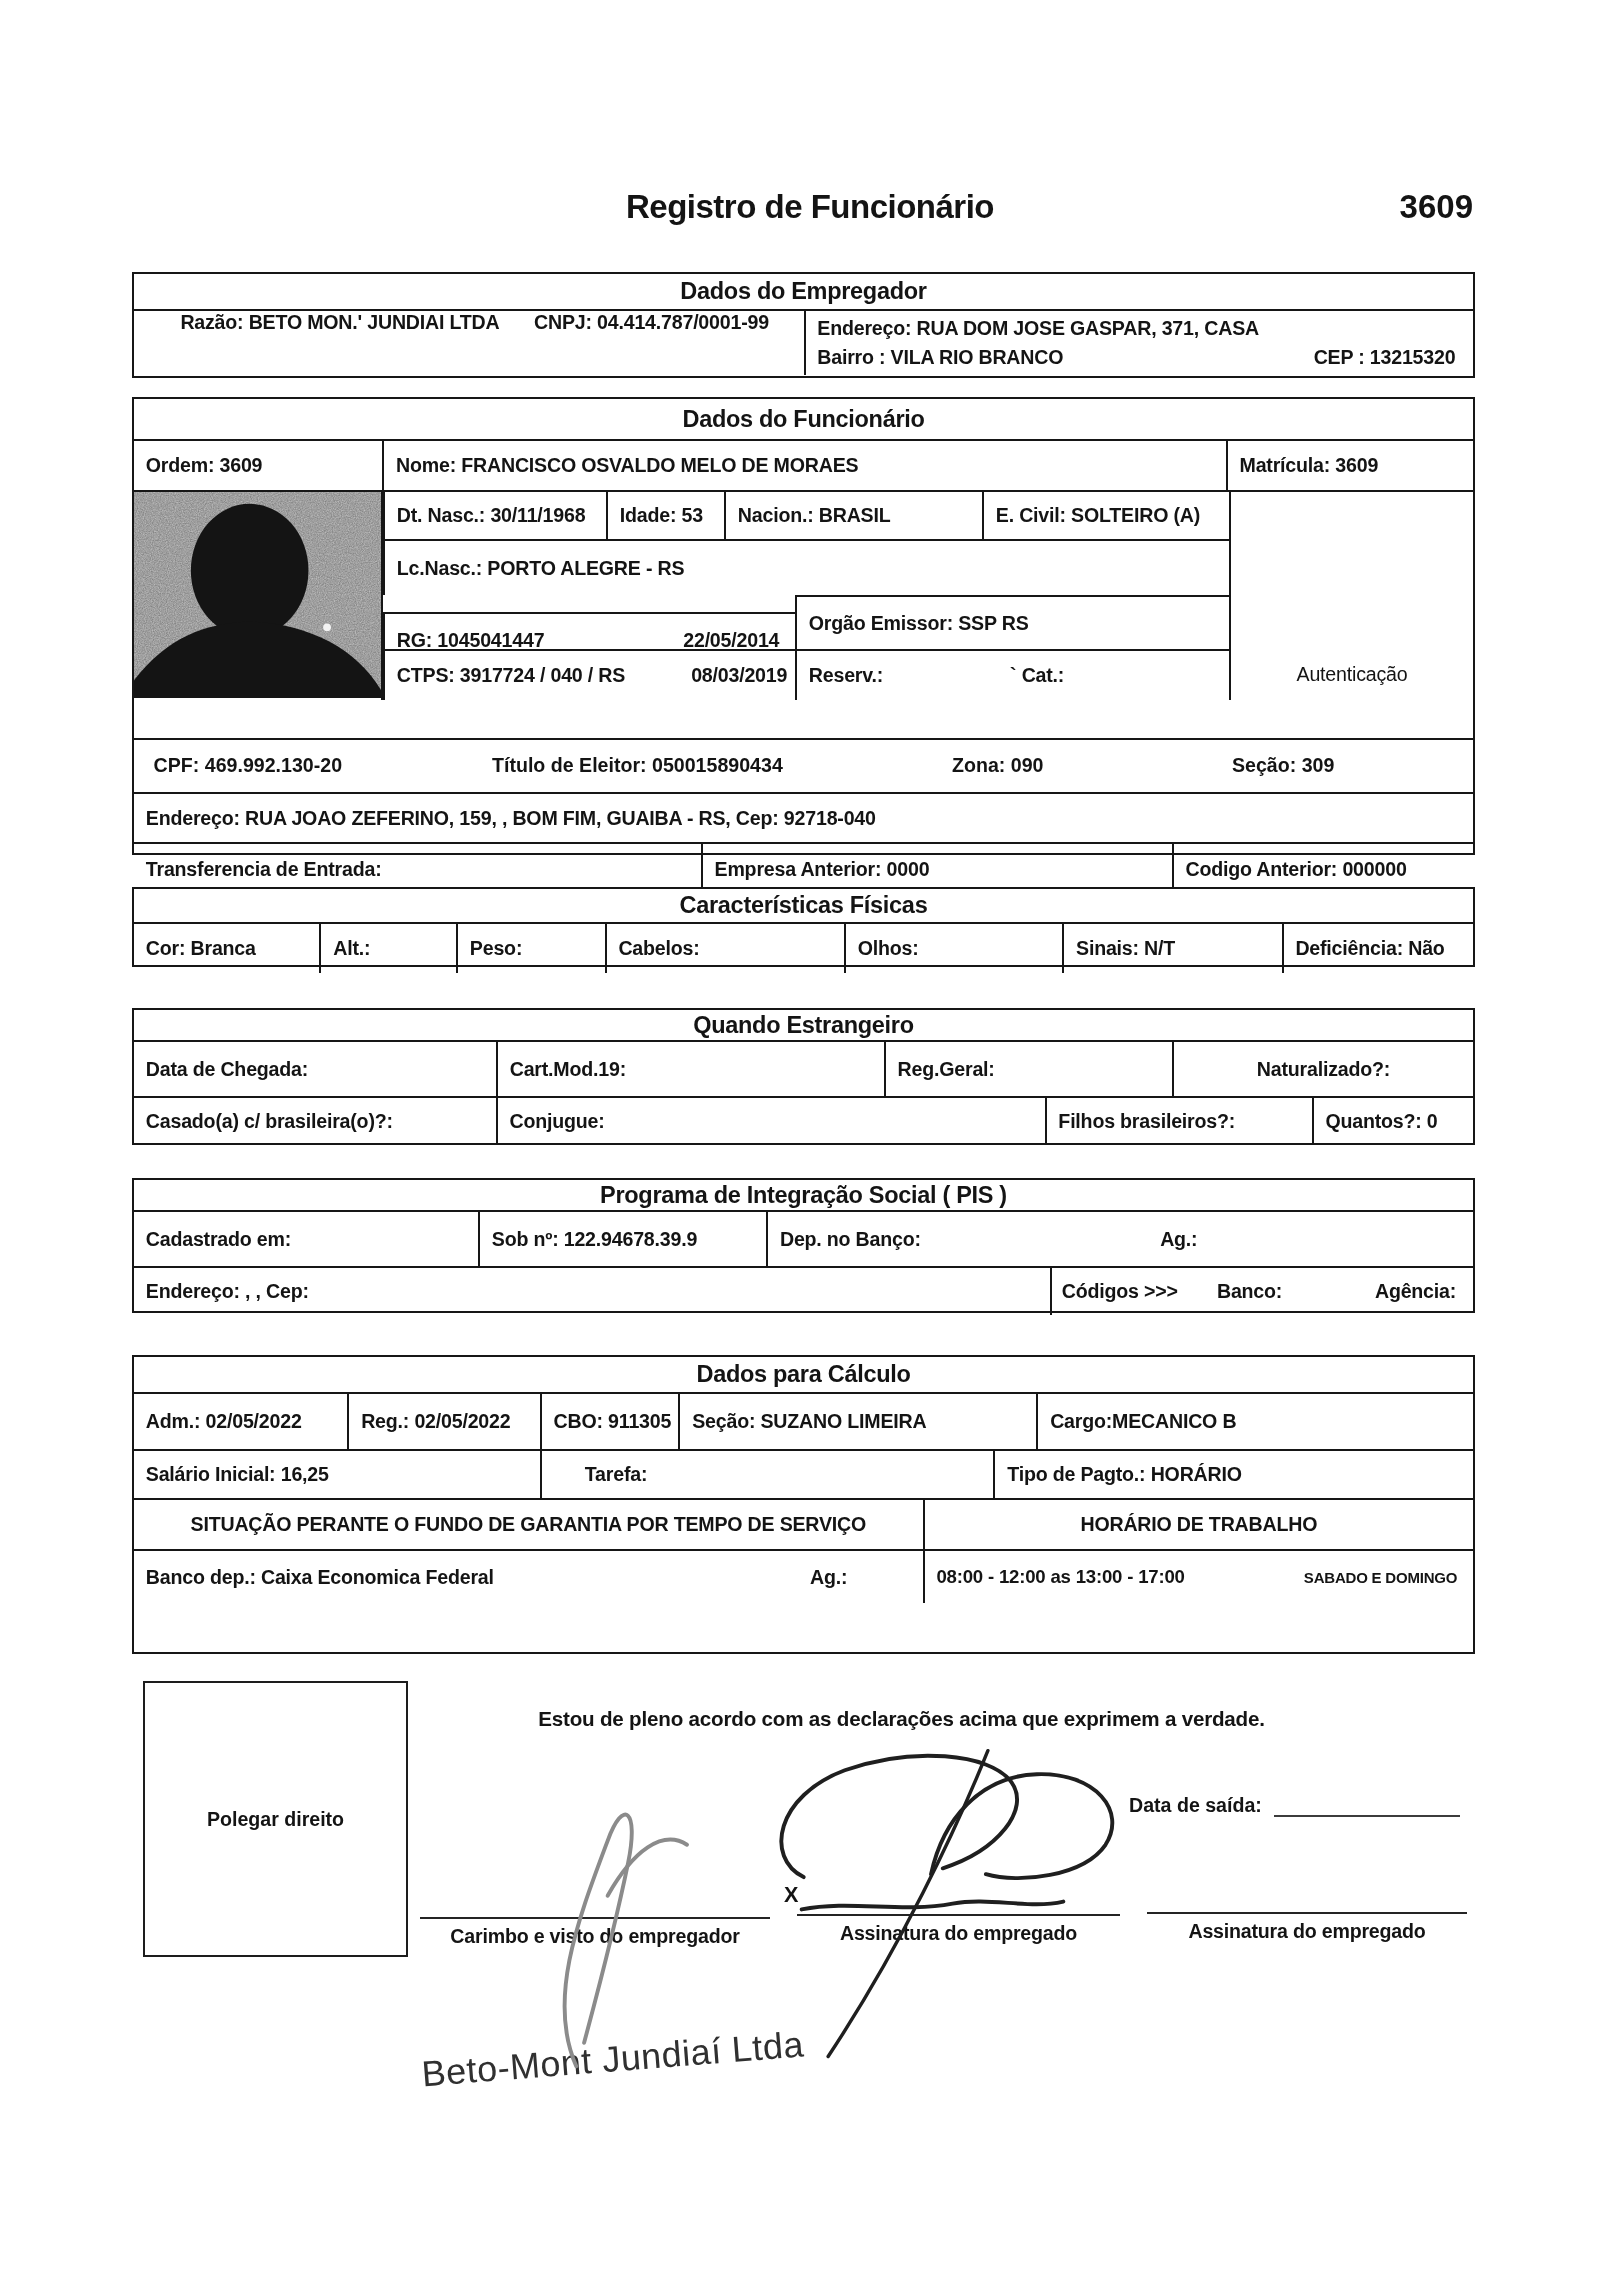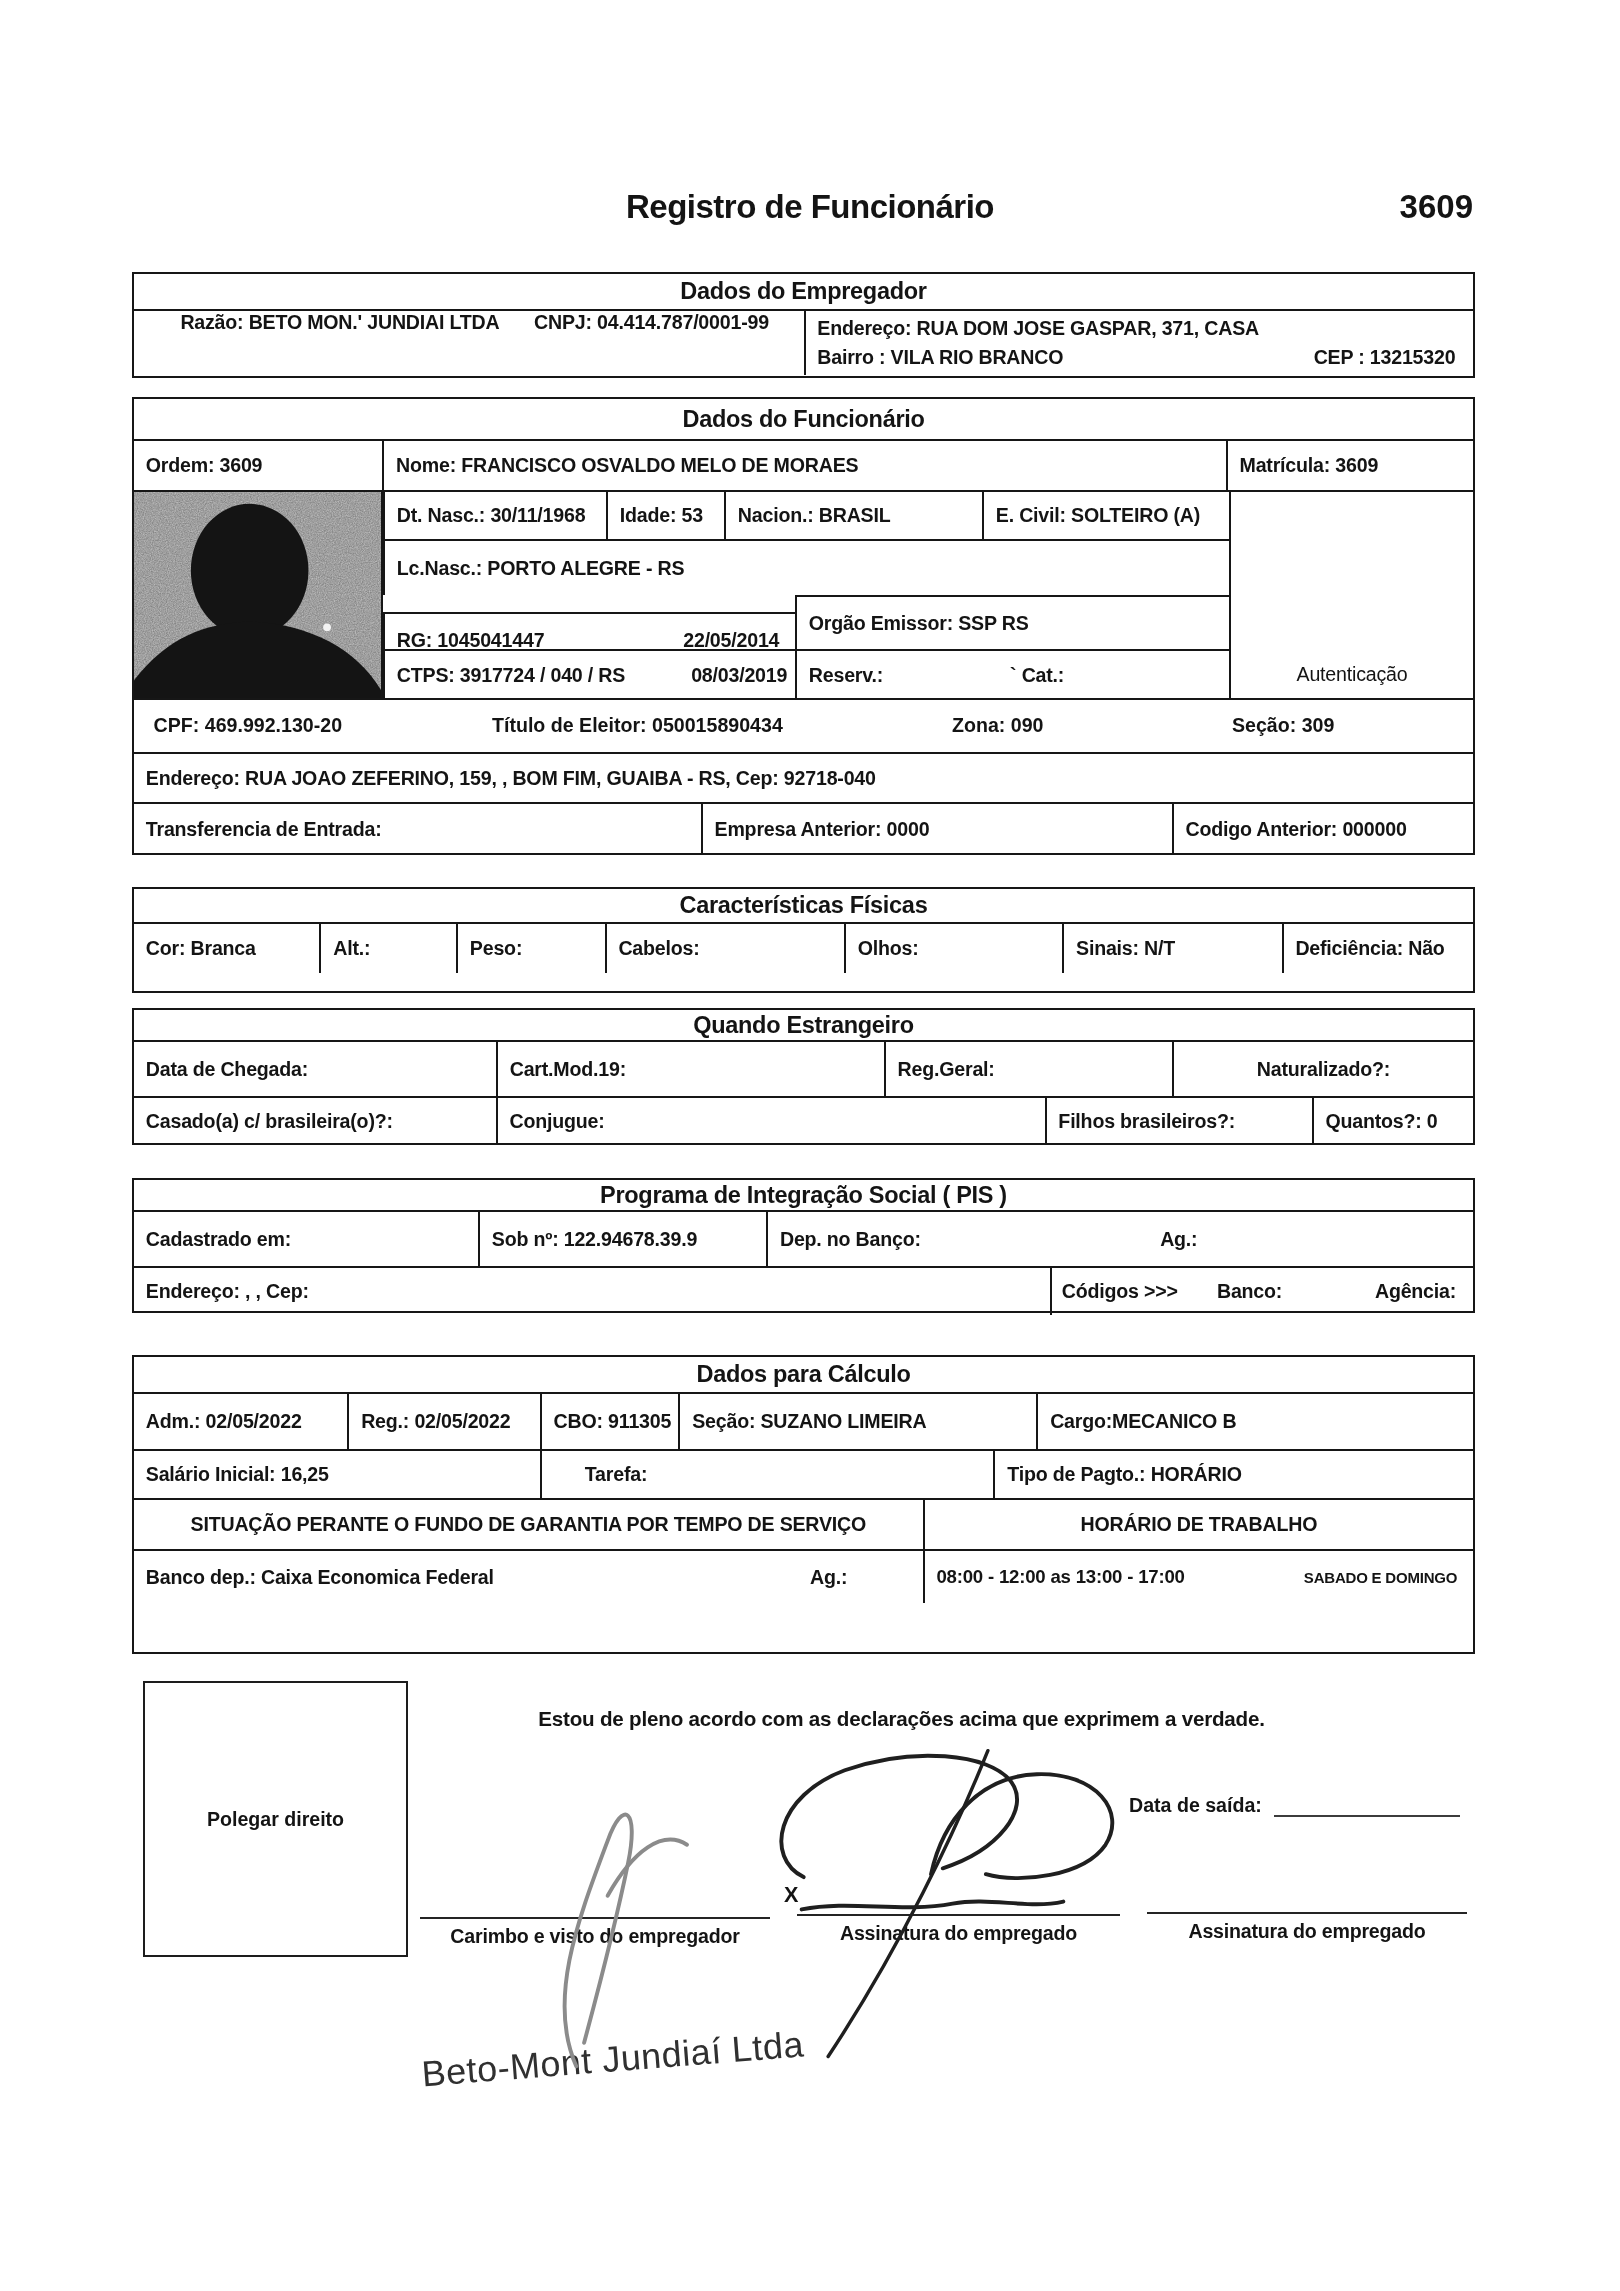--- a/index.html
+++ b/index.html
@@ -64,21 +64,21 @@
   </div>
 
   <div class="sec" style="top:397px;height:458px;">
     <div class="sec-head" style="height:42px;">Dados do Funcionário</div>
     <div class="row" style="height:49px;">
       <div class="c first" style="width:249px;">Ordem: 3609</div>
       <div class="c" style="width:846px;">Nome: FRANCISCO OSVALDO MELO DE MORAES</div>
       <div class="c" style="width:248px;">Matrícula: 3609</div>
     </div>
 
-    <div style="position:relative;height:208px;border-top:2px solid #161616;">
+    <div style="position:relative;height:248px;border-top:2px solid #161616;">
       <div class="photo">
         <svg width="247" height="206" viewBox="0 0 252 210">
           <defs>
             <filter id="speck" x="0" y="0" width="100%" height="100%">
               <feTurbulence type="fractalNoise" baseFrequency="0.85" numOctaves="2" result="n"></feTurbulence>
               <feColorMatrix in="n" type="matrix" values="0 0 0 0 0  0 0 0 0 0  0 0 0 0 0  0.9 0 0 0 0"></feColorMatrix>
             </filter>
           </defs>
           <rect x="0" y="0" width="252" height="210" fill="#c7c7c7"></rect>
           <rect x="0" y="0" width="252" height="210" filter="url(#speck)" opacity="0.45"></rect>
@@ -125,21 +125,21 @@
       <div class="c first" style="width:1343px;">Endereço: RUA JOAO ZEFERINO, 159, , BOM FIM, GUAIBA - RS, Cep: 92718-040</div>
     </div>
 
     <div class="row bt3" style="height:53px;">
       <div class="c first" style="width:568px;">Transferencia de Entrada:</div>
       <div class="c" style="width:472px;">Empresa Anterior: 0000</div>
       <div class="c" style="width:302px;">Codigo Anterior: 000000</div>
     </div>
   </div>
 
-  <div class="sec" style="top:887px;height:106px;">
+  <div class="sec" style="top:887px;height:80px;">
     <div class="sec-head" style="height:35px;">Características Físicas</div>
     <div class="row" style="height:49px;">
       <div class="c first" style="width:186px;">Cor: Branca</div>
       <div class="c" style="width:137px;">Alt.:</div>
       <div class="c" style="width:149px;">Peso:</div>
       <div class="c" style="width:240px;">Cabelos:</div>
       <div class="c" style="width:219px;">Olhos:</div>
       <div class="c" style="width:220px;">Sinais: N/T</div>
       <div class="c" style="width:192px;">Deficiência: Não</div>
     </div>

